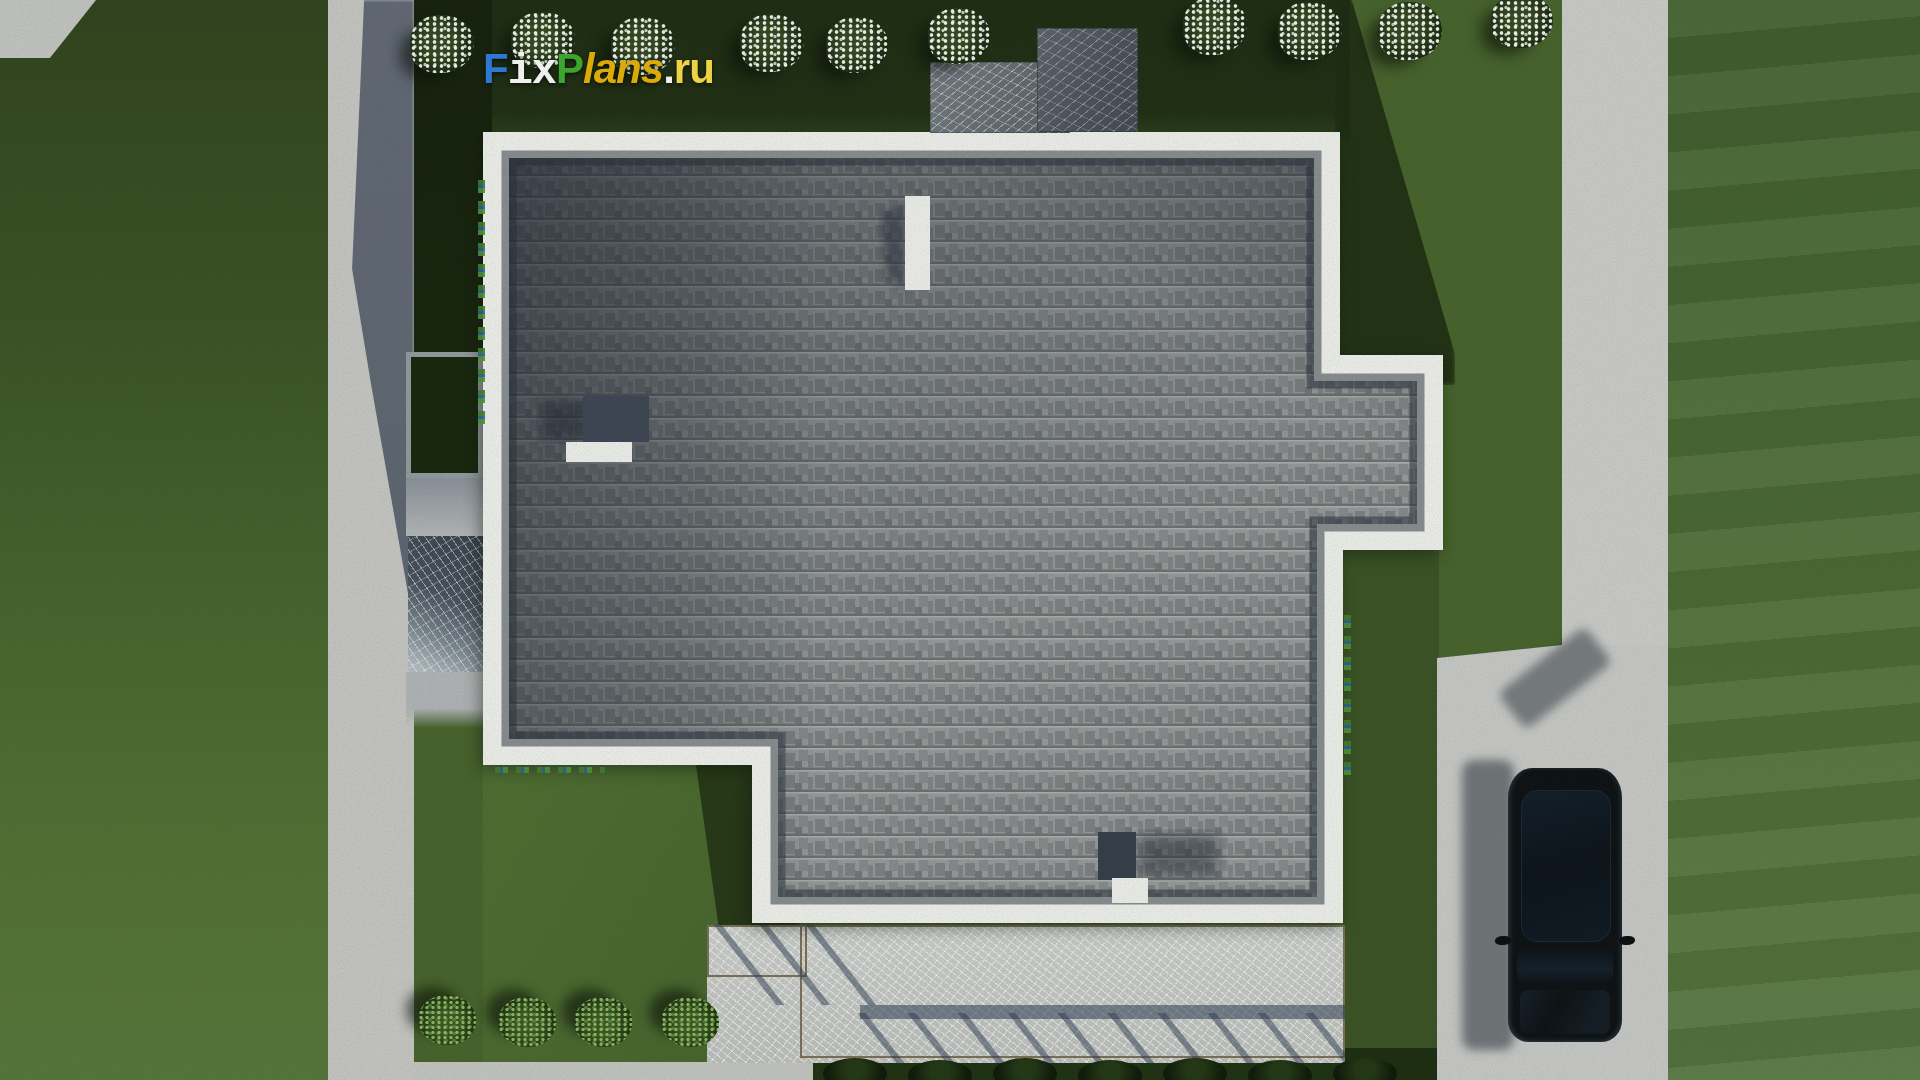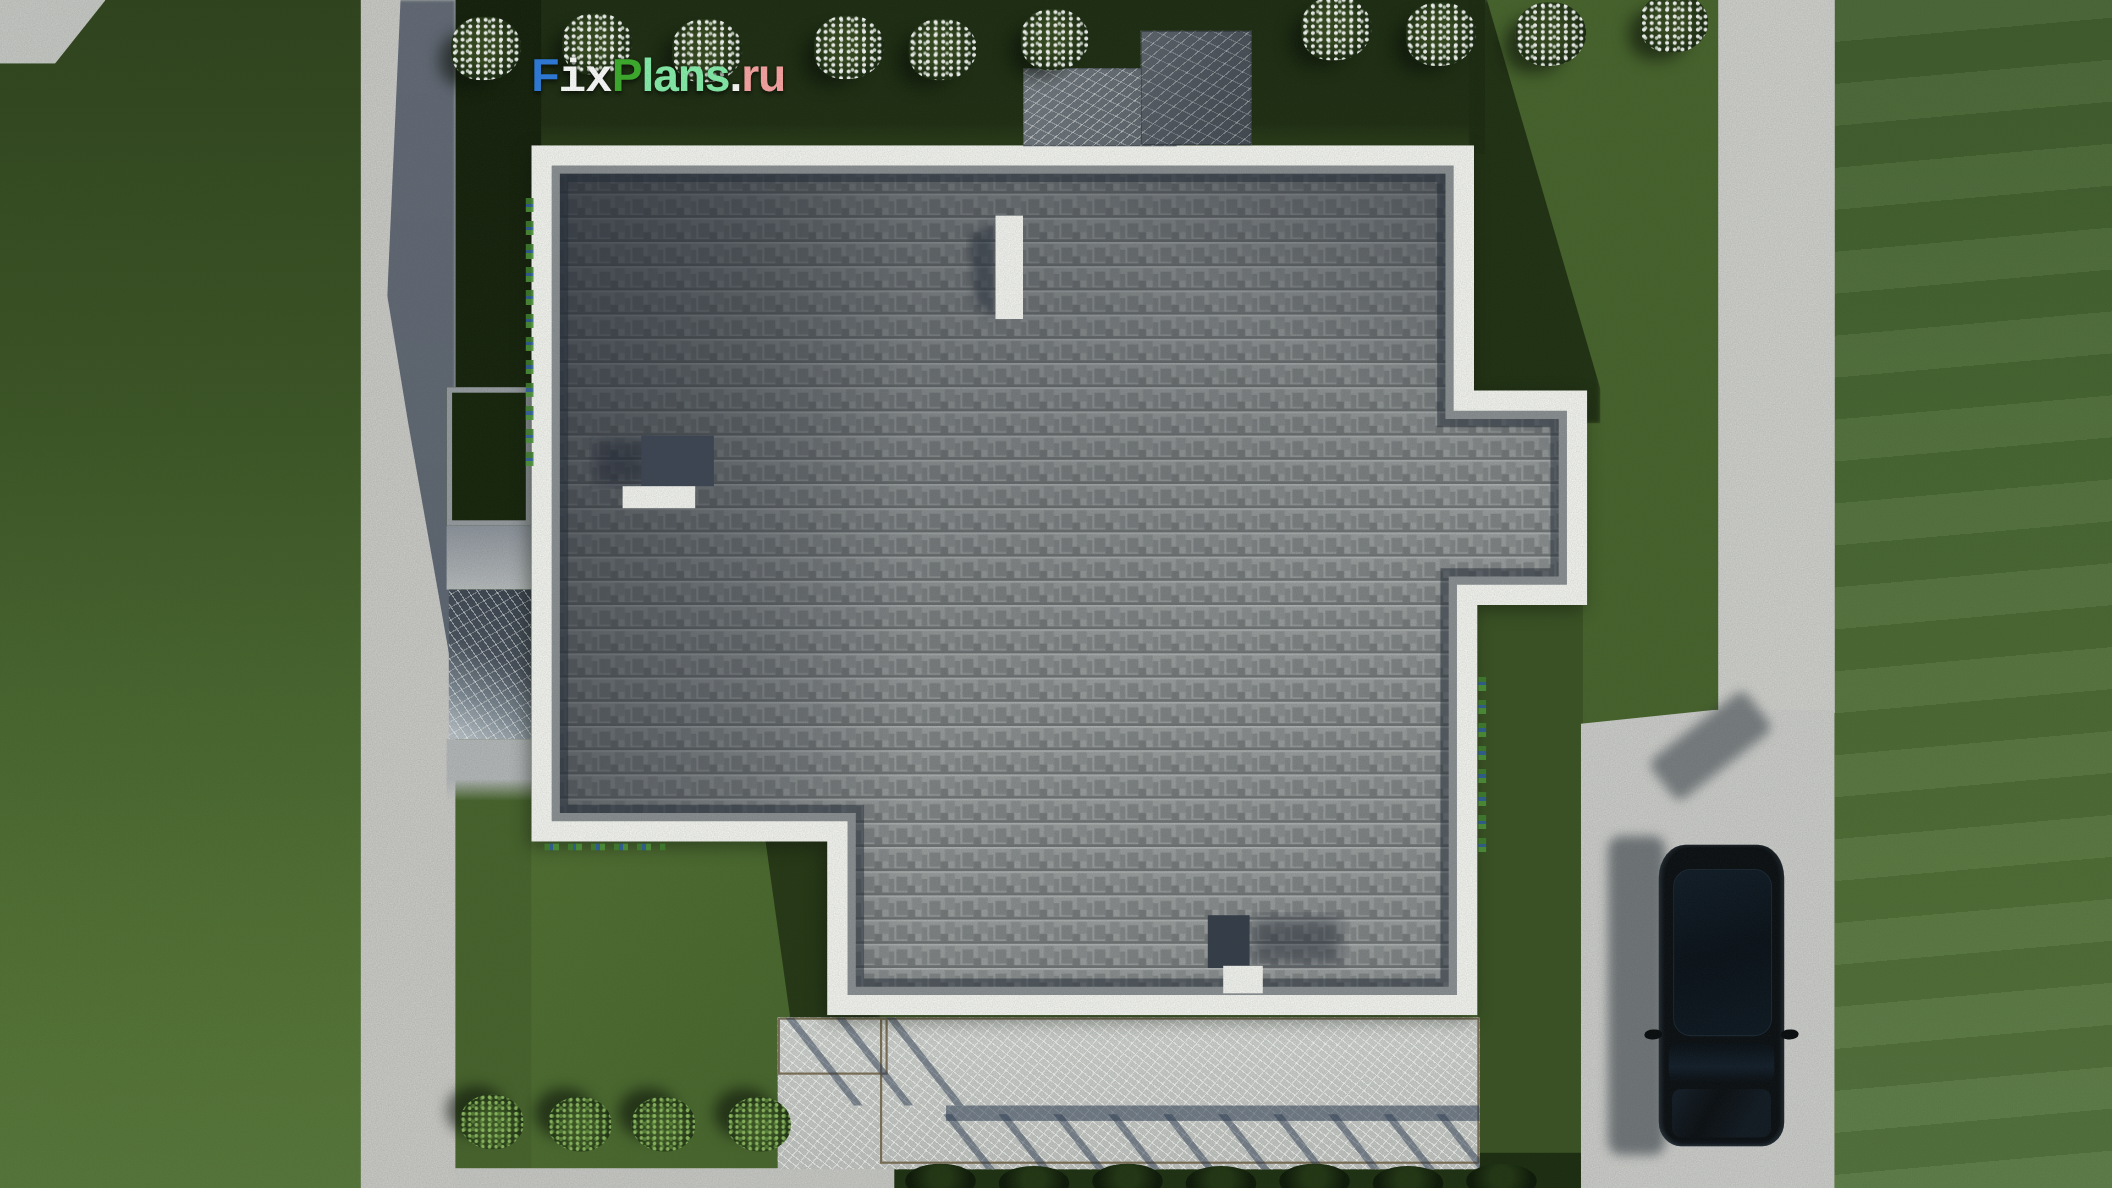--- a/index.html
+++ b/index.html
@@ -266,21 +266,21 @@
 
   <div class="bushd" style="left:823px;top:1058px;width:64px;height:30px;"></div>
   <div class="bushd" style="left:908px;top:1060px;width:64px;height:30px;"></div>
   <div class="bushd" style="left:993px;top:1058px;width:64px;height:30px;"></div>
   <div class="bushd" style="left:1078px;top:1060px;width:64px;height:30px;"></div>
   <div class="bushd" style="left:1163px;top:1058px;width:64px;height:30px;"></div>
   <div class="bushd" style="left:1248px;top:1060px;width:64px;height:30px;"></div>
   <div class="bushd" style="left:1333px;top:1058px;width:64px;height:30px;"></div>
 
   <div class="abs logo">
-    <span style="color: rgb(46, 124, 224);">F</span><span style="color: rgb(255, 255, 255); font-family: Liberation Mono, monospace;">ix</span><span style="color: rgb(61, 174, 45);">P</span><span style="color: #86efac;">lans</span><span style="color: rgb(255, 255, 255);">.</span><span style="color: #fca5a5; margin-top: 28px;">ru</span>
+    <span style="color: rgb(46, 124, 224);">F</span><span style="color: rgb(255, 255, 255); font-family: Liberation Mono, monospace;">ix</span><span style="color: rgb(61, 174, 45);">P</span><span style="color: #eab308; font-style: italic;">lans</span><span style="color: rgb(255, 255, 255);">.</span><span style="color: #fde047; margin-top: 28px;">ru</span>
   </div>
 
   <svg class="abs noise" width="1920" height="1080">
     <filter id="grain">
       <feTurbulence type="fractalNoise" baseFrequency="0.9" numOctaves="2" stitchTiles="stitch"></feTurbulence>
       <feColorMatrix type="matrix" values="0 0 0 0 0.04  0 0 0 0 0.07  0 0 0 0 0.03  0 0 0 0.55 0"></feColorMatrix>
     </filter>
     <rect width="1920" height="1080" filter="url(#grain)"></rect>
   </svg>
 

